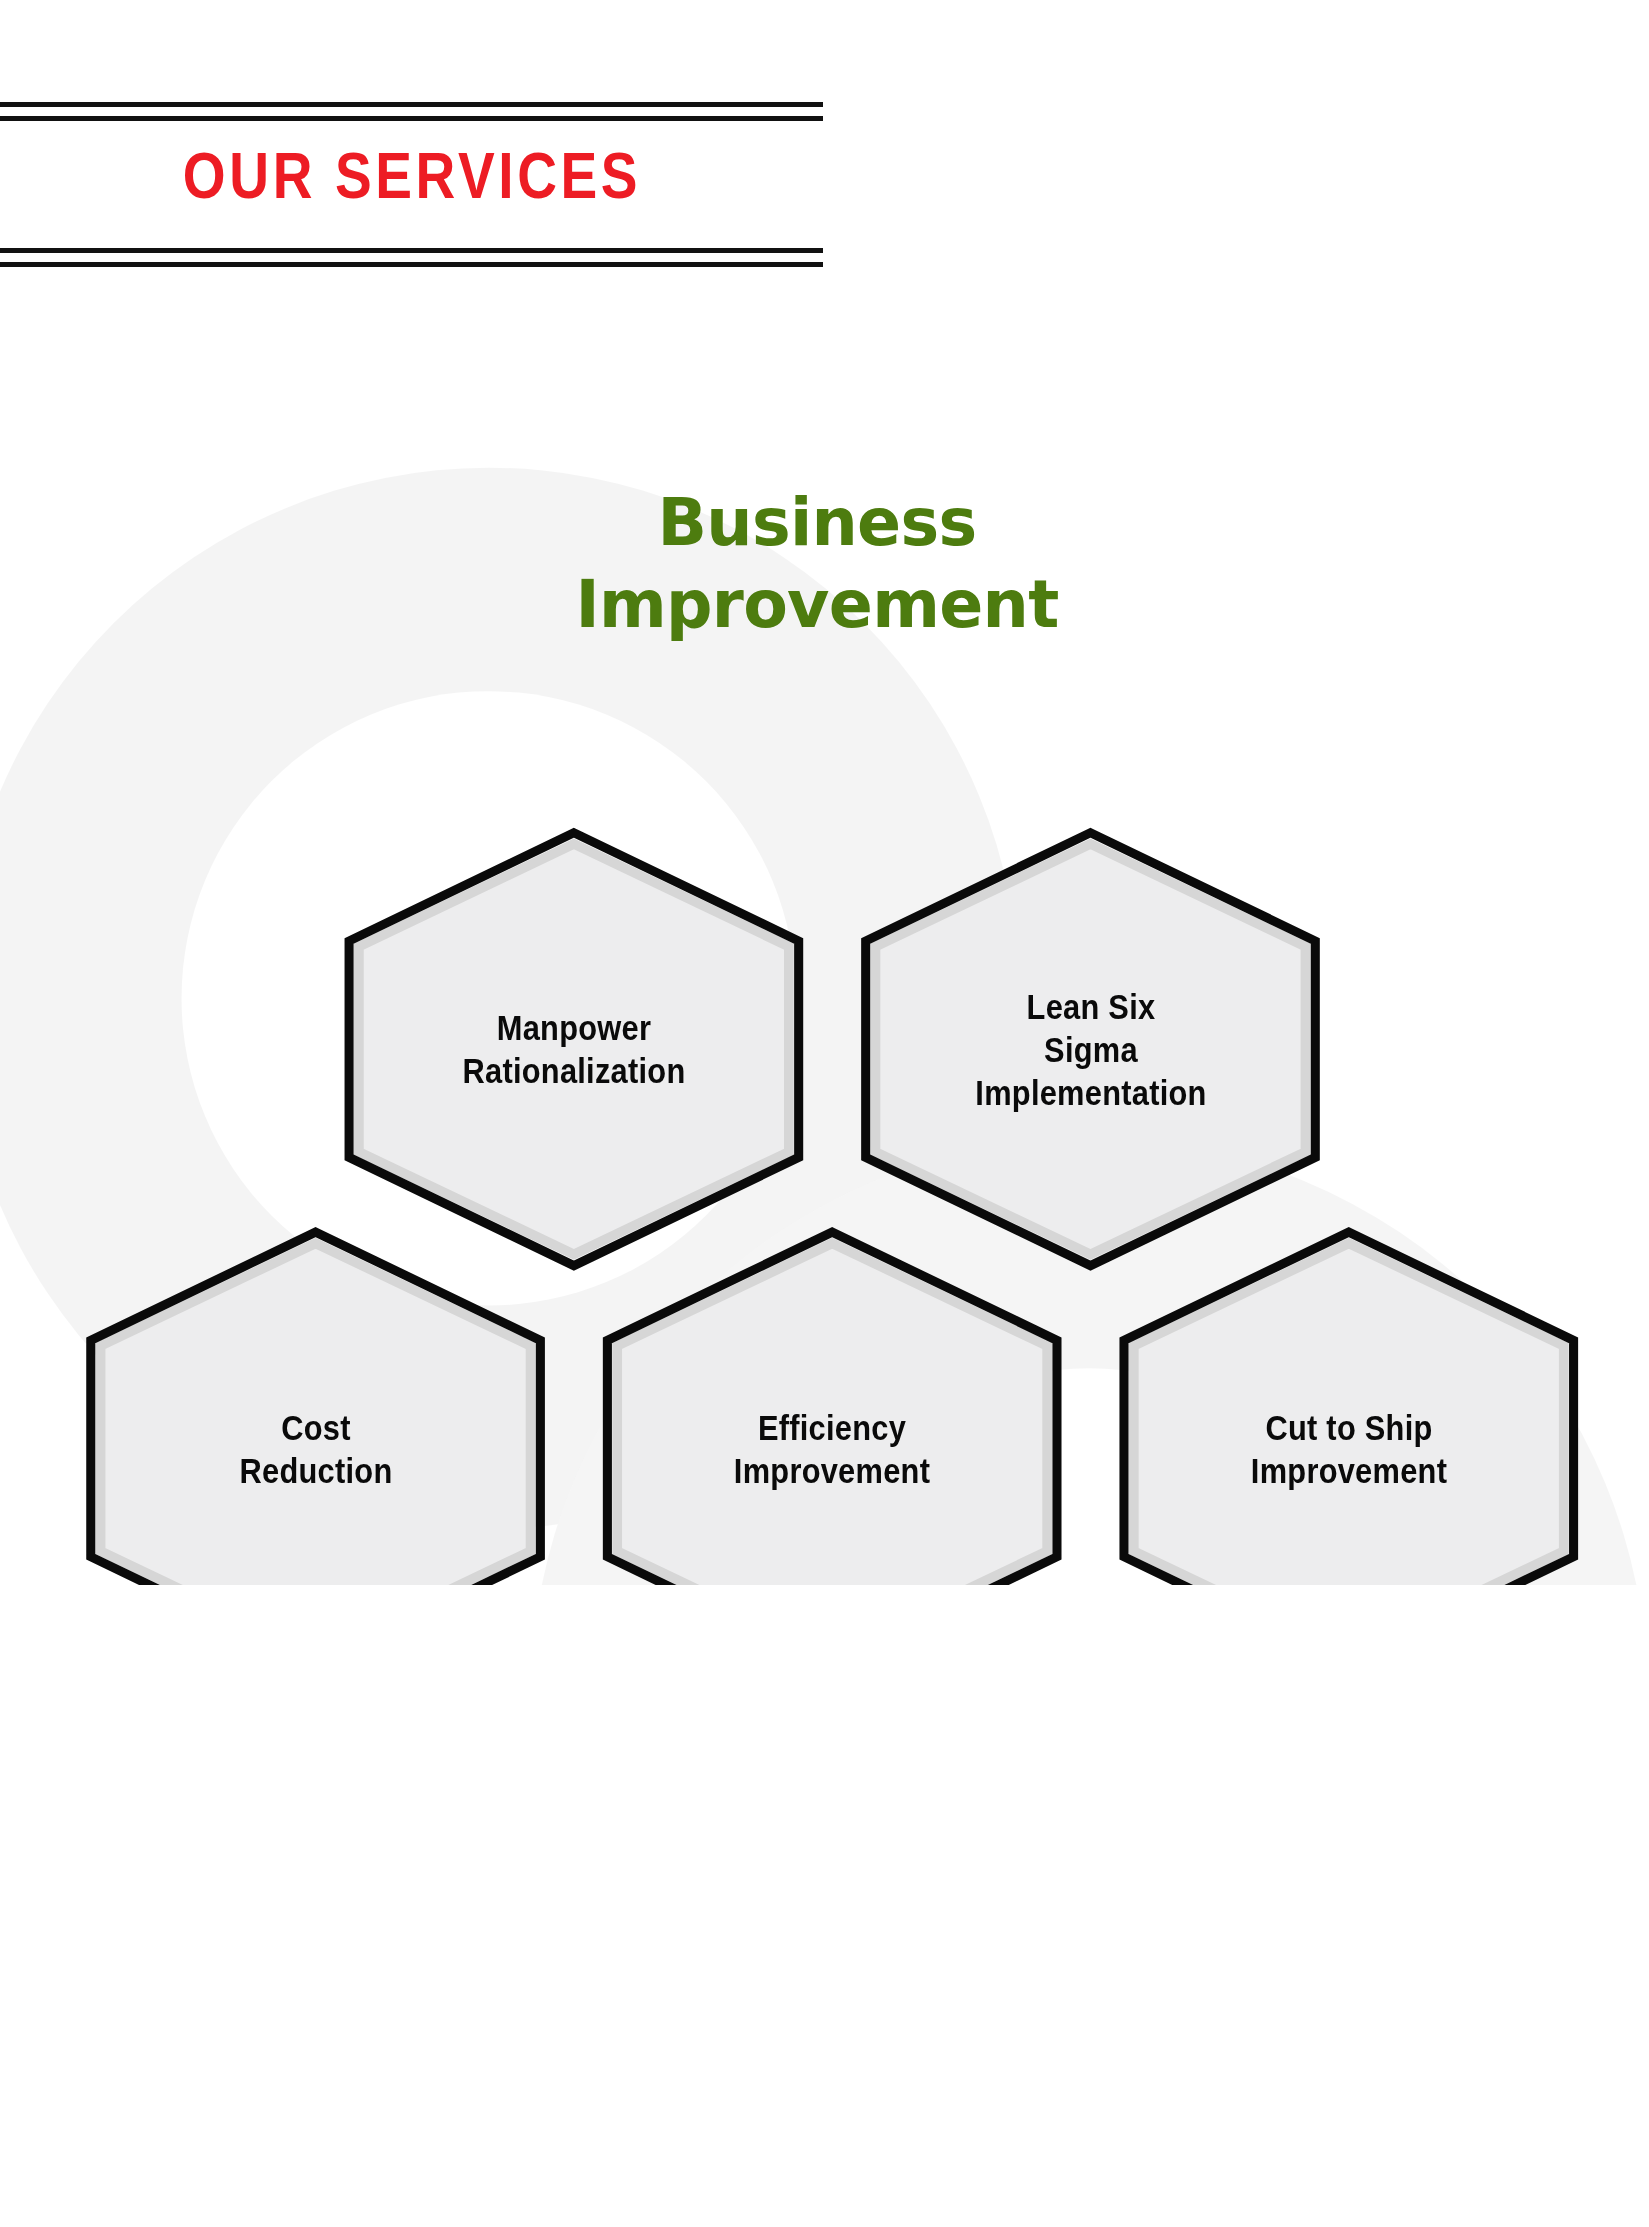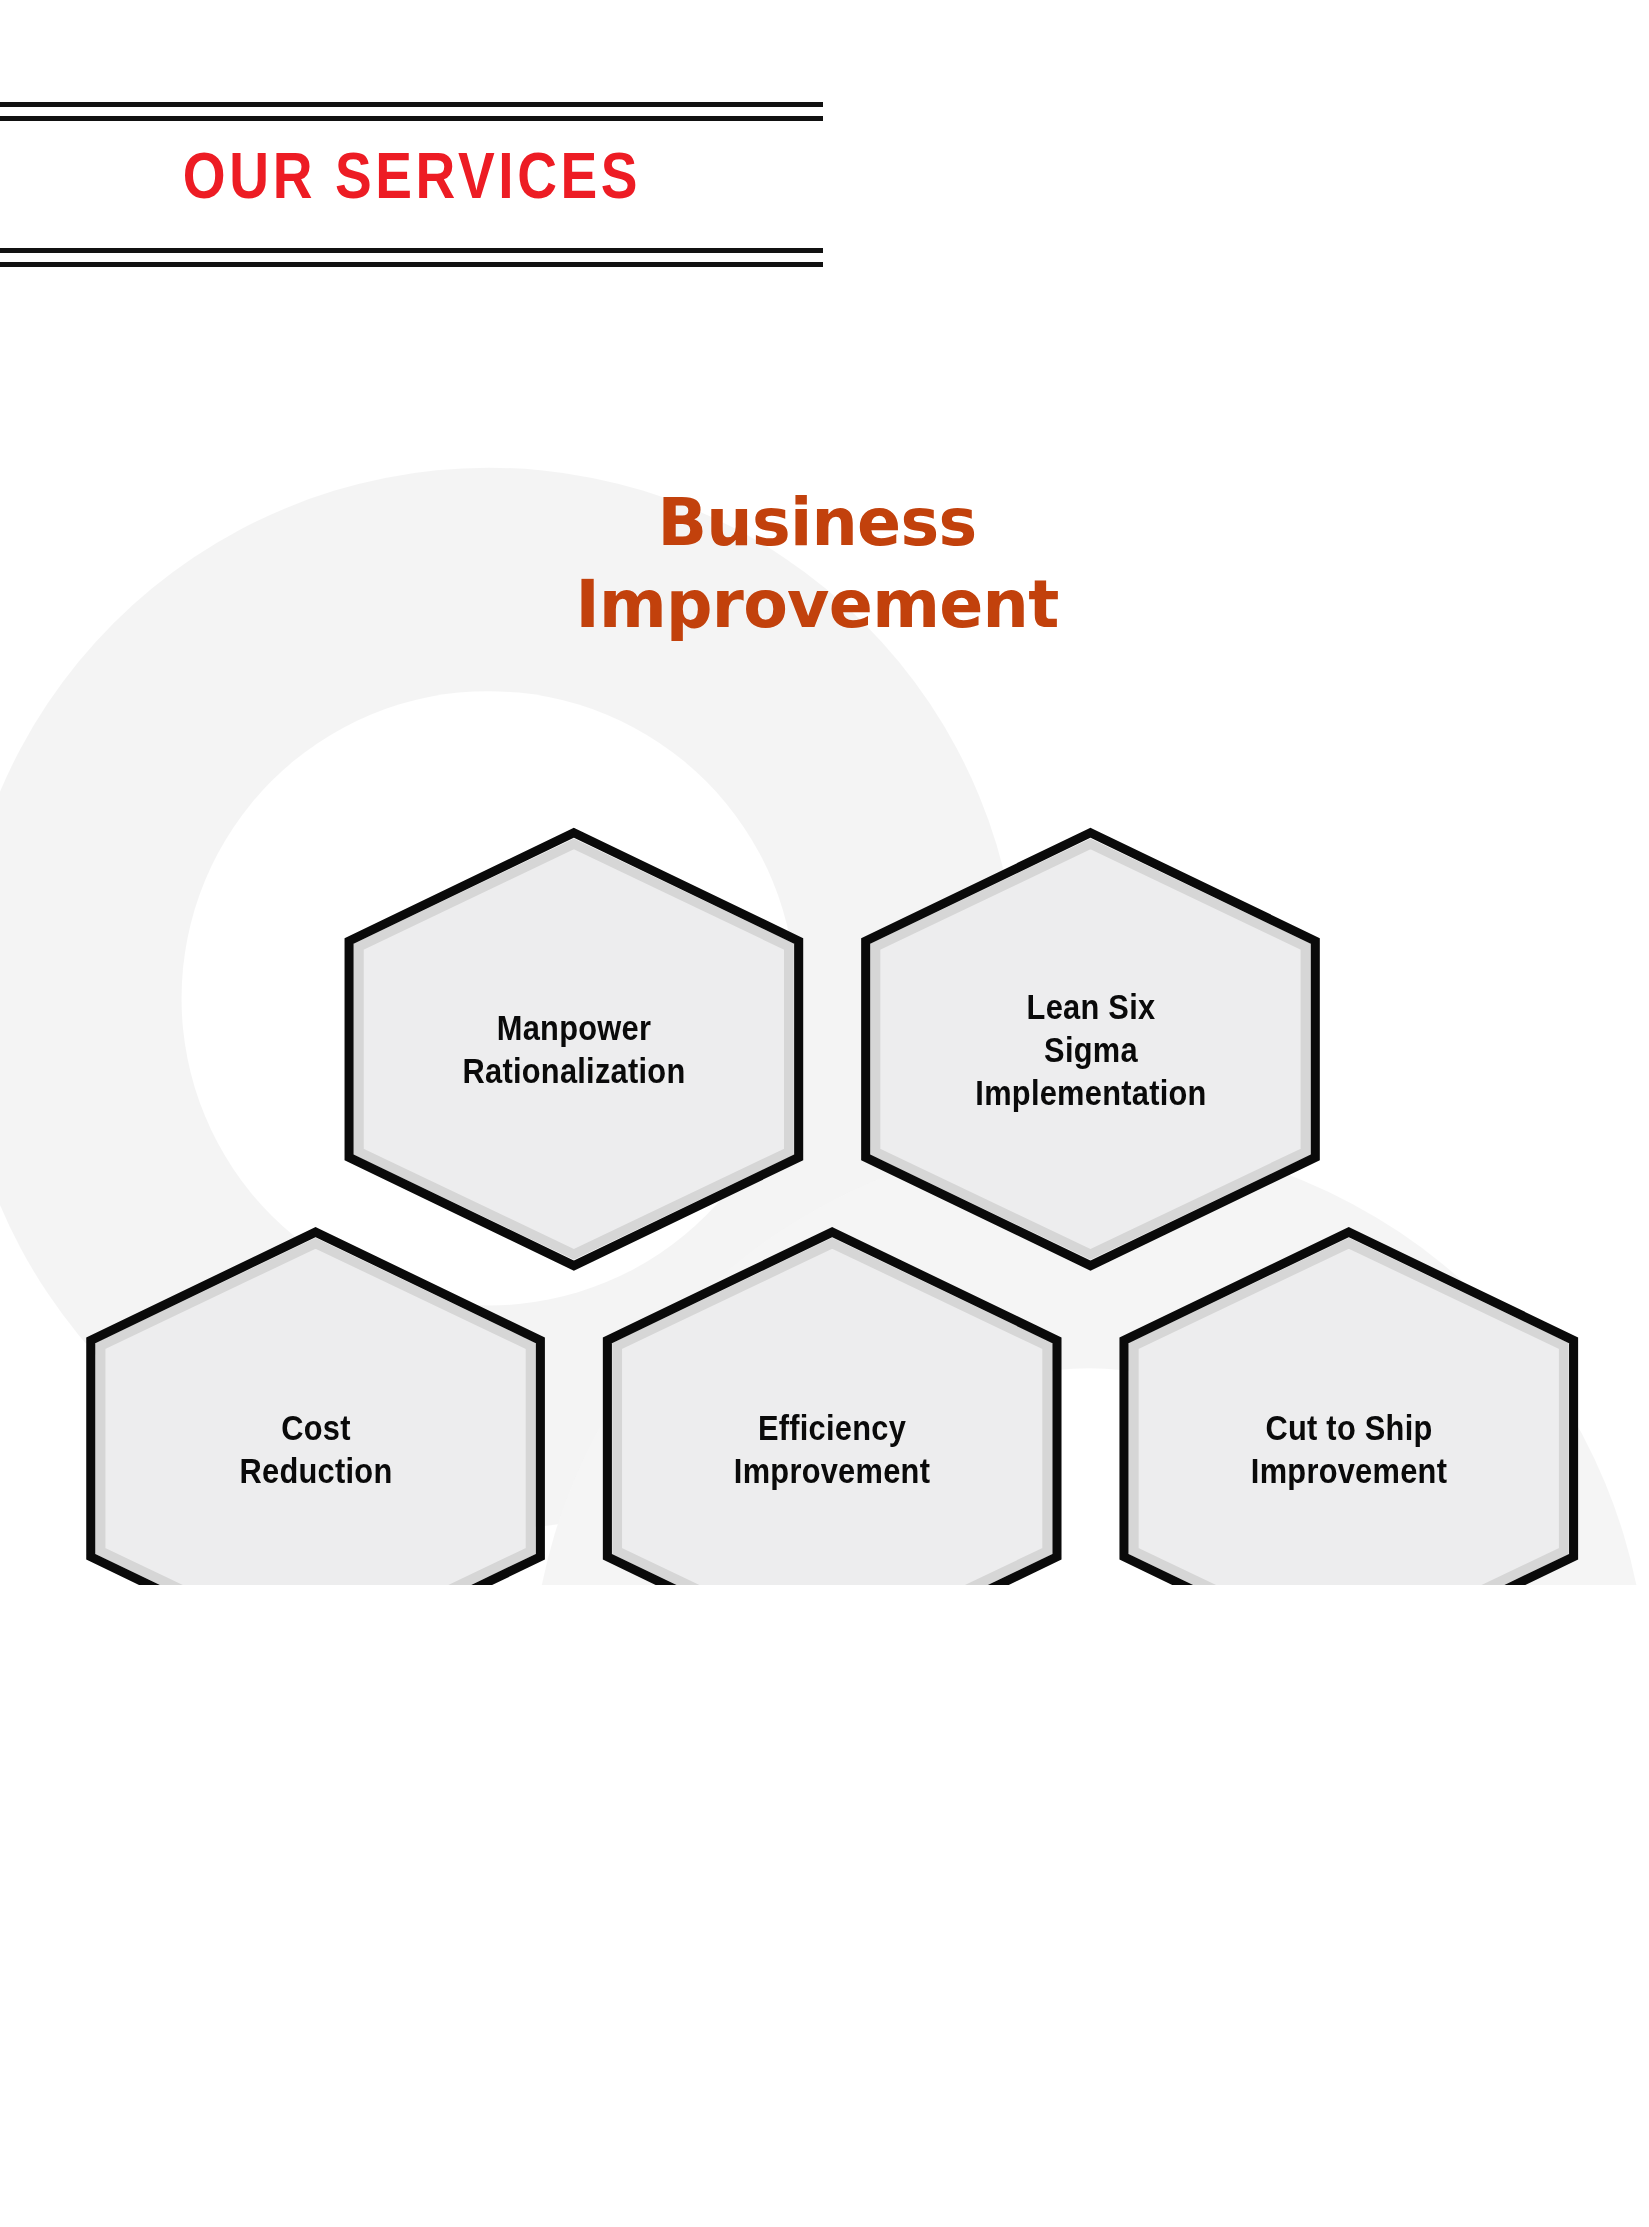--- a/index.html
+++ b/index.html
@@ -66,21 +66,21 @@
     transform-origin: 50% 50%;
   }
 
   
   .main-heading {
     position: absolute;
     left: 433px;
     top: 482px;
     width: 768px;
     text-align: center;
-    color: #c2410c;
+    color: #4d7c0f;
     font-family: "DejaVu Sans", sans-serif;
     font-size: 65px;
     font-weight: 700;
     line-height: 82px;
     letter-spacing: -0.7px;
     z-index: 3;
   }
   .main-heading .hl { display: block; }
 
   

